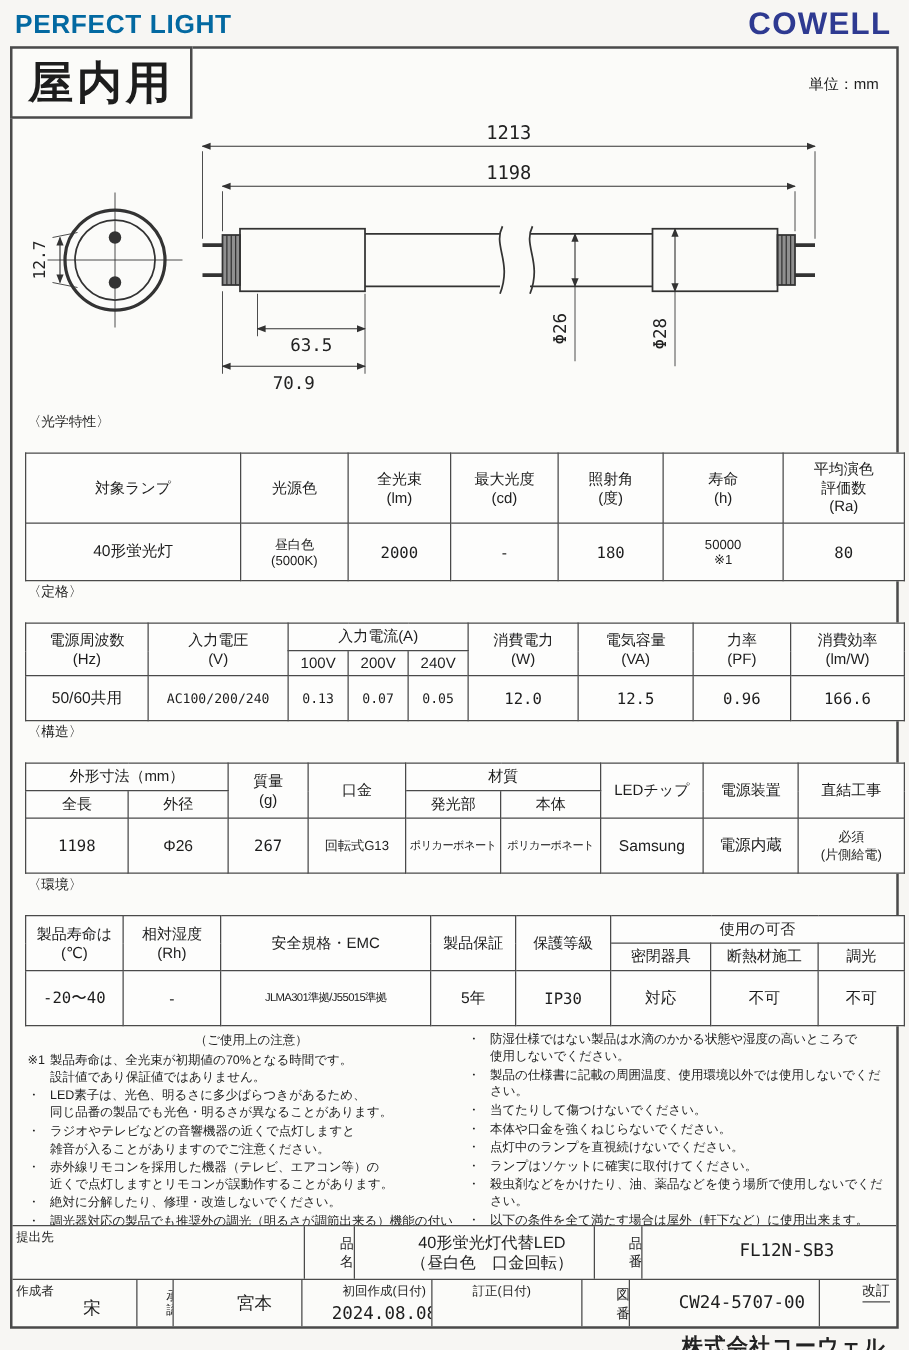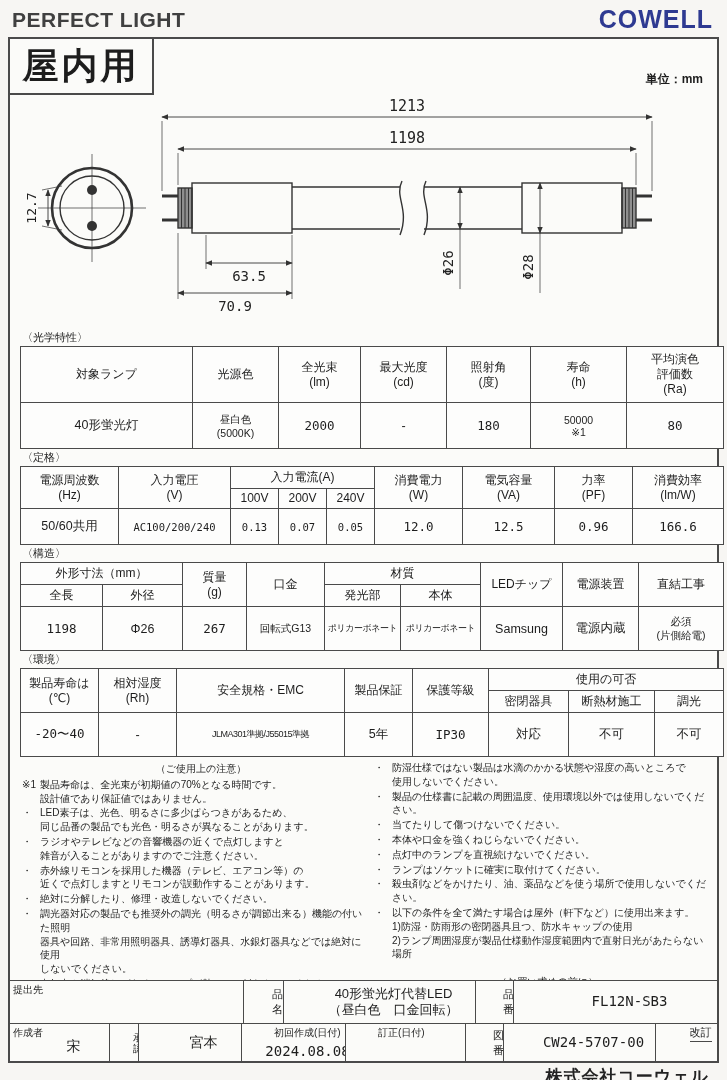--- a/index.html
+++ b/index.html
@@ -2,39 +2,39 @@
 <html><head>
 <meta charset="utf-8">
 <style>
   * { margin:0; padding:0; box-sizing:border-box; }
   html,body { width:727px; height:1080px; overflow:hidden; background:#f7f6f3;
     font-family:"Liberation Sans","DejaVu Sans",sans-serif; color:#1d1d1d; }
   .page { position:relative; width:727px; height:1080px; }
 
   
   .brandbar { height:37px; display:flex; justify-content:space-between; align-items:center; padding:2px 14px 0 12px; }
-  .brand-left { font-size:21px; font-weight:bold; color:#404040; letter-spacing:.5px; }
+  .brand-left { font-size:21px; font-weight:bold; color:#0369a1; letter-spacing:.5px; }
   .brand-right { font-size:25px; font-weight:bold; color:#2e3a91; letter-spacing:1px; }
 
   
   .main-box { position:absolute; left:8px; right:8px; top:37px; bottom:17px;
     border:2px solid #4a4a4a; background:#fbfbf9; display:flex; flex-direction:column; }
   .head-row { position:relative; height:54px; flex:0 0 auto; }
   .usage-box { position:absolute; left:-2px; top:-2px; width:146px; height:58px;
     border:2px solid #4a4a4a; display:flex; align-items:center; justify-content:center;
     font-size:36px; font-weight:bold; letter-spacing:3px; background:#fbfbf9; }
-  .unit { position:absolute; right:14px; top:32px; font-size:12px; font-weight:bold; }
+  .unit { position:absolute; right:14px; top:20px; font-size:12px; font-weight:normal; }
 
   
   .drawing { flex:0 0 auto; display:block; margin:0 auto; }
   .drawing text { font-family:"DejaVu Sans Mono","Liberation Mono",monospace; fill:#222; }
 
   
   .section { flex:0 0 auto; padding:0 10px; }
-  .sec-title { font-size:11px; margin:1px 0 1px 2px;font-family:Liberation Serif, serif; }
+  .sec-title { font-size:11px; margin:1px 0 17px 2px;font-family:Liberation Serif, serif; }
   table.spec { border-collapse:collapse; table-layout:fixed; width:703px; background:#fdfdfc; }
   table.spec th, table.spec td { border:1.5px solid #4a4a4a; text-align:center; vertical-align:middle;
     font-weight:normal; white-space:pre-line; padding:1px 2px; overflow:hidden; }
   table.spec th { font-size:12px; line-height:1.25; }
   table.spec td { font-size:12.5px; }
   td.small, th.small { font-size:9px !important; letter-spacing:-0.5px; }
   td.tiny { font-size:10.5px !important;margin-top:12px; }
 
   
   .notes { flex:1 1 auto; display:flex; padding:4px 8px 2px 12px; overflow:hidden; }

